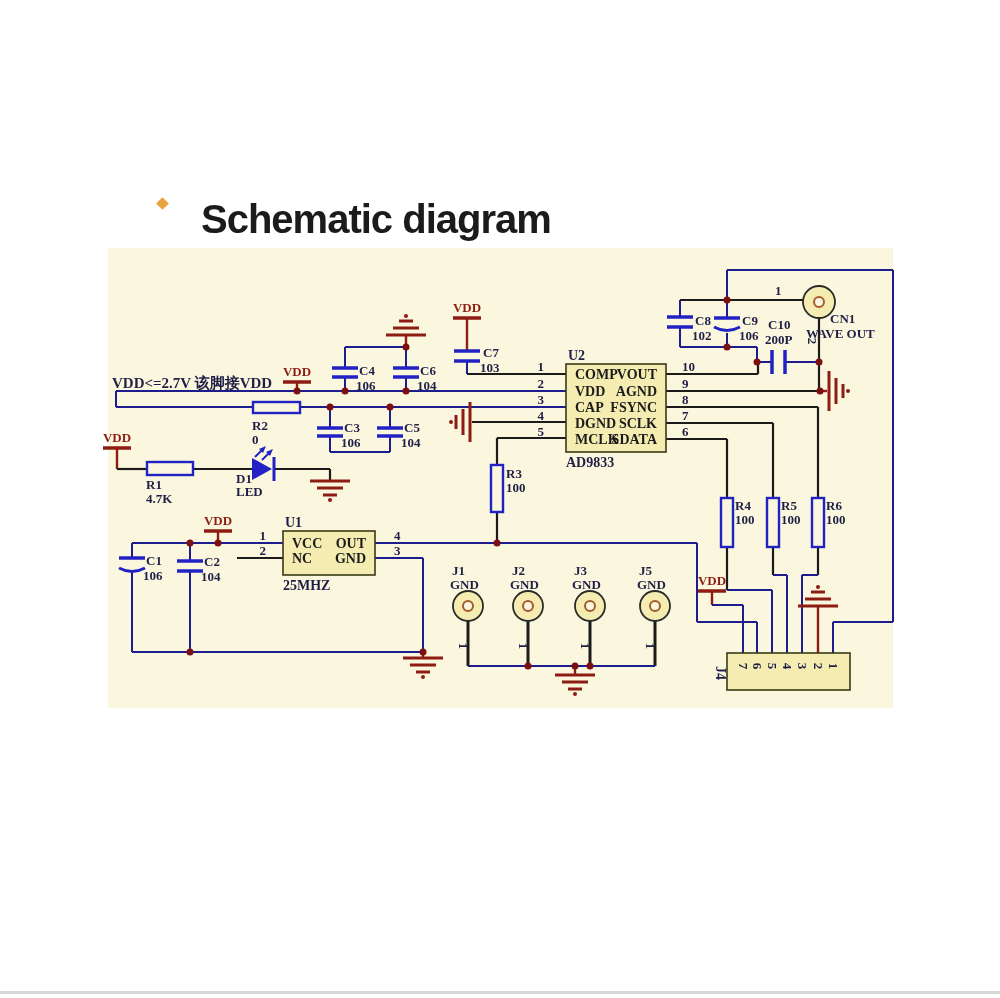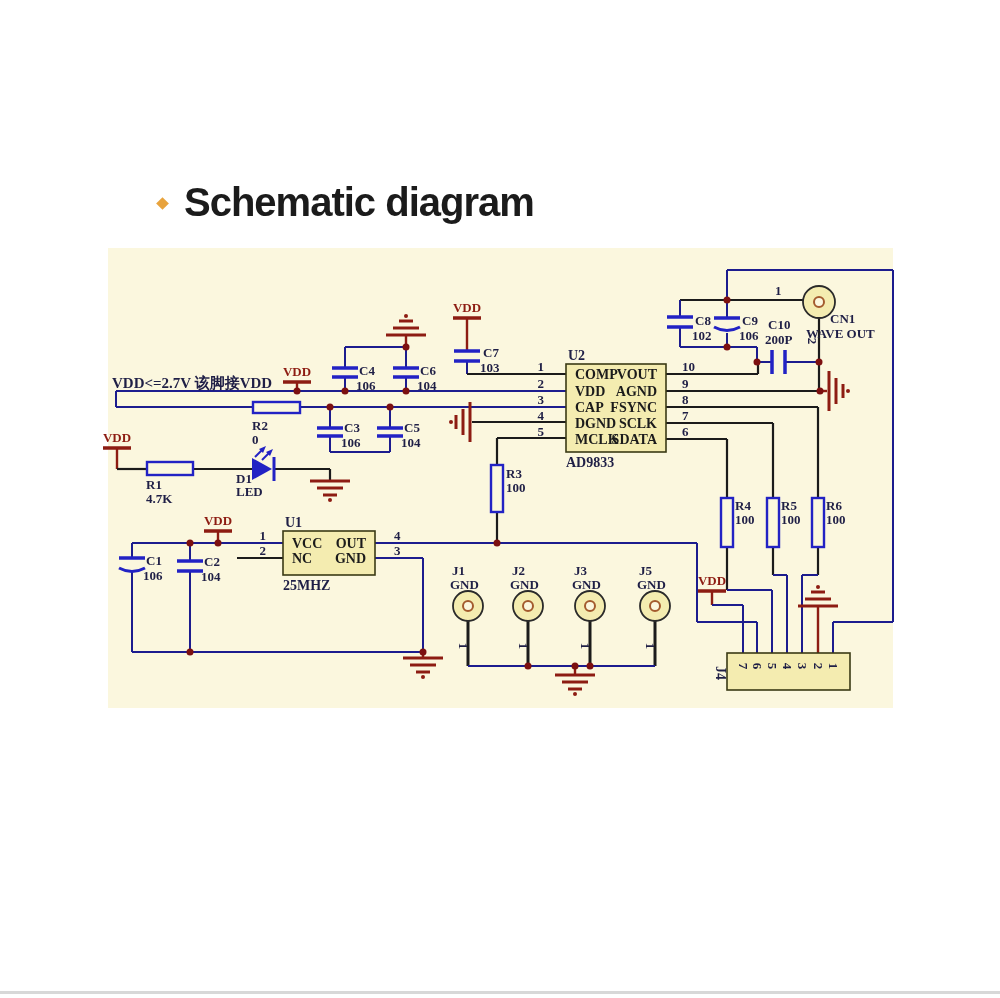--- a/index.html
+++ b/index.html
@@ -1,20 +1,20 @@
 <!DOCTYPE html>
 <html><head>
 <meta charset="utf-8">
 <style>
   html,body{margin:0;padding:0;}
   body{width:1000px;height:998px;background:#ffffff;overflow:hidden;position:relative;
        font-family:"Liberation Serif","DejaVu Serif",serif;}
   .bullet{position:absolute;left:158px;top:199px;width:9px;height:9px;background:#E8A33D;
           transform:rotate(45deg);}
-  h1.page-title{position:absolute;left:184px;top:180px;margin:0;font-size:40px;font-weight:bold;
+  h1.page-title{position:absolute;left:184px;top:180px;margin:17px;font-size:40px;font-weight:bold;
       color:#1b1b1b;font-family:"Liberation Sans","DejaVu Sans",sans-serif;letter-spacing:-1px;}
   svg#schem{position:absolute;left:0;top:0;}
   .divider{position:absolute;left:0;top:991px;width:1000px;height:3px;background:#d8d8d8;}
   text{font-family:"Liberation Serif","DejaVu Serif",serif;}
 </style>
 </head>
 <body>
 
 <div class="bullet"></div>
 <h1 class="page-title">Schematic diagram</h1>

